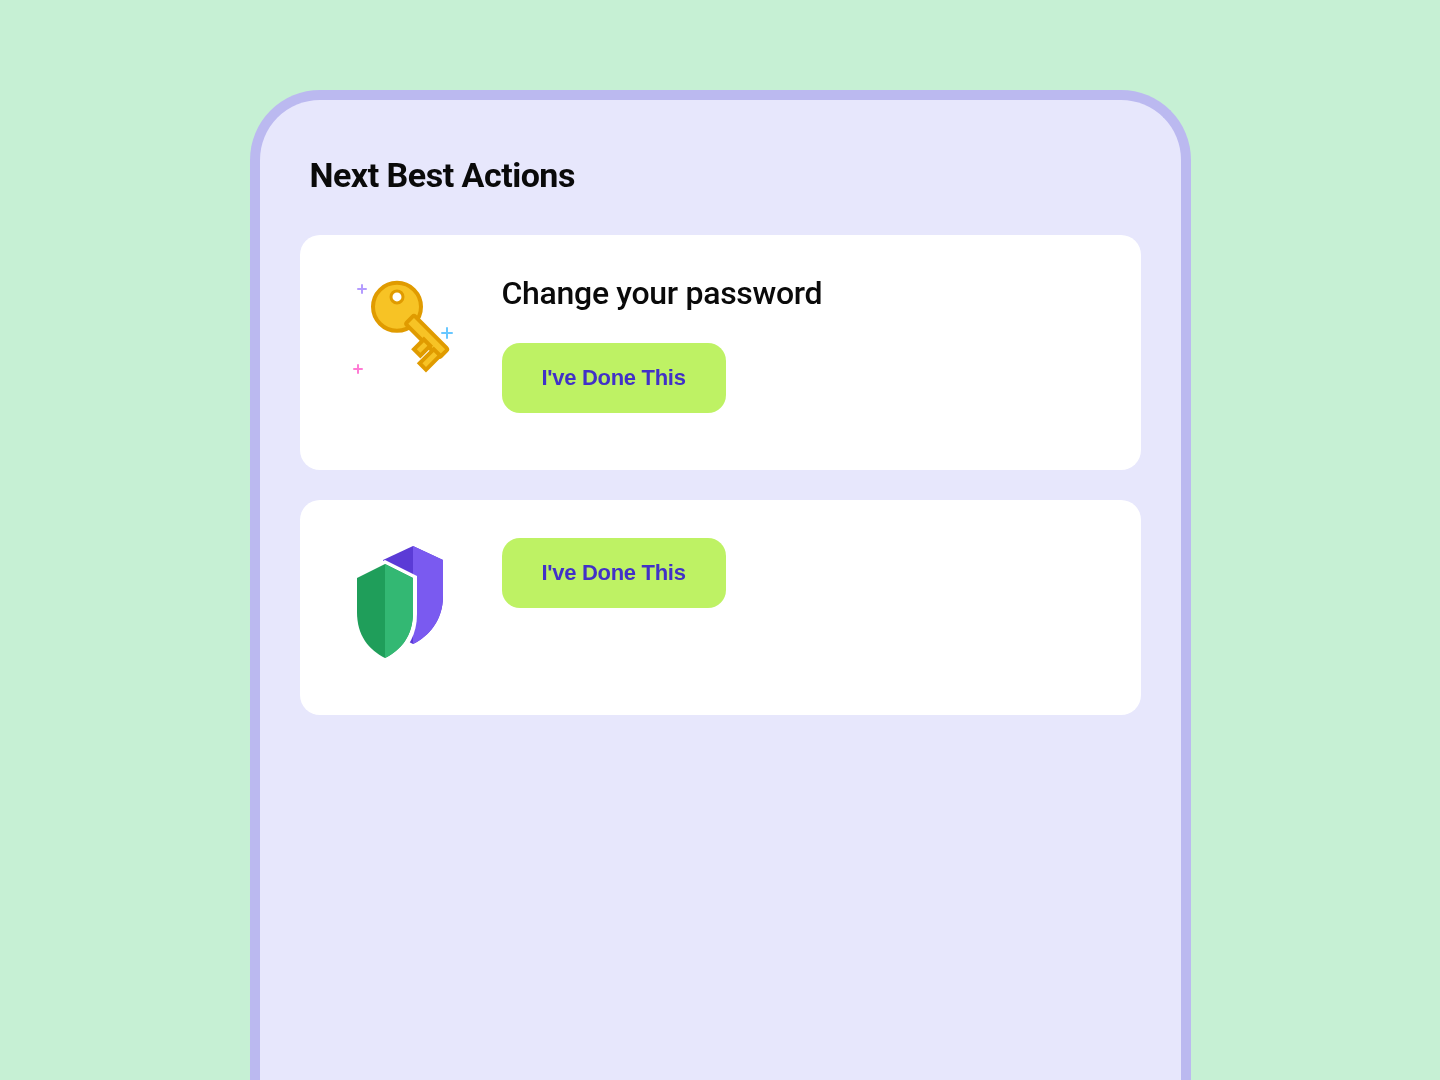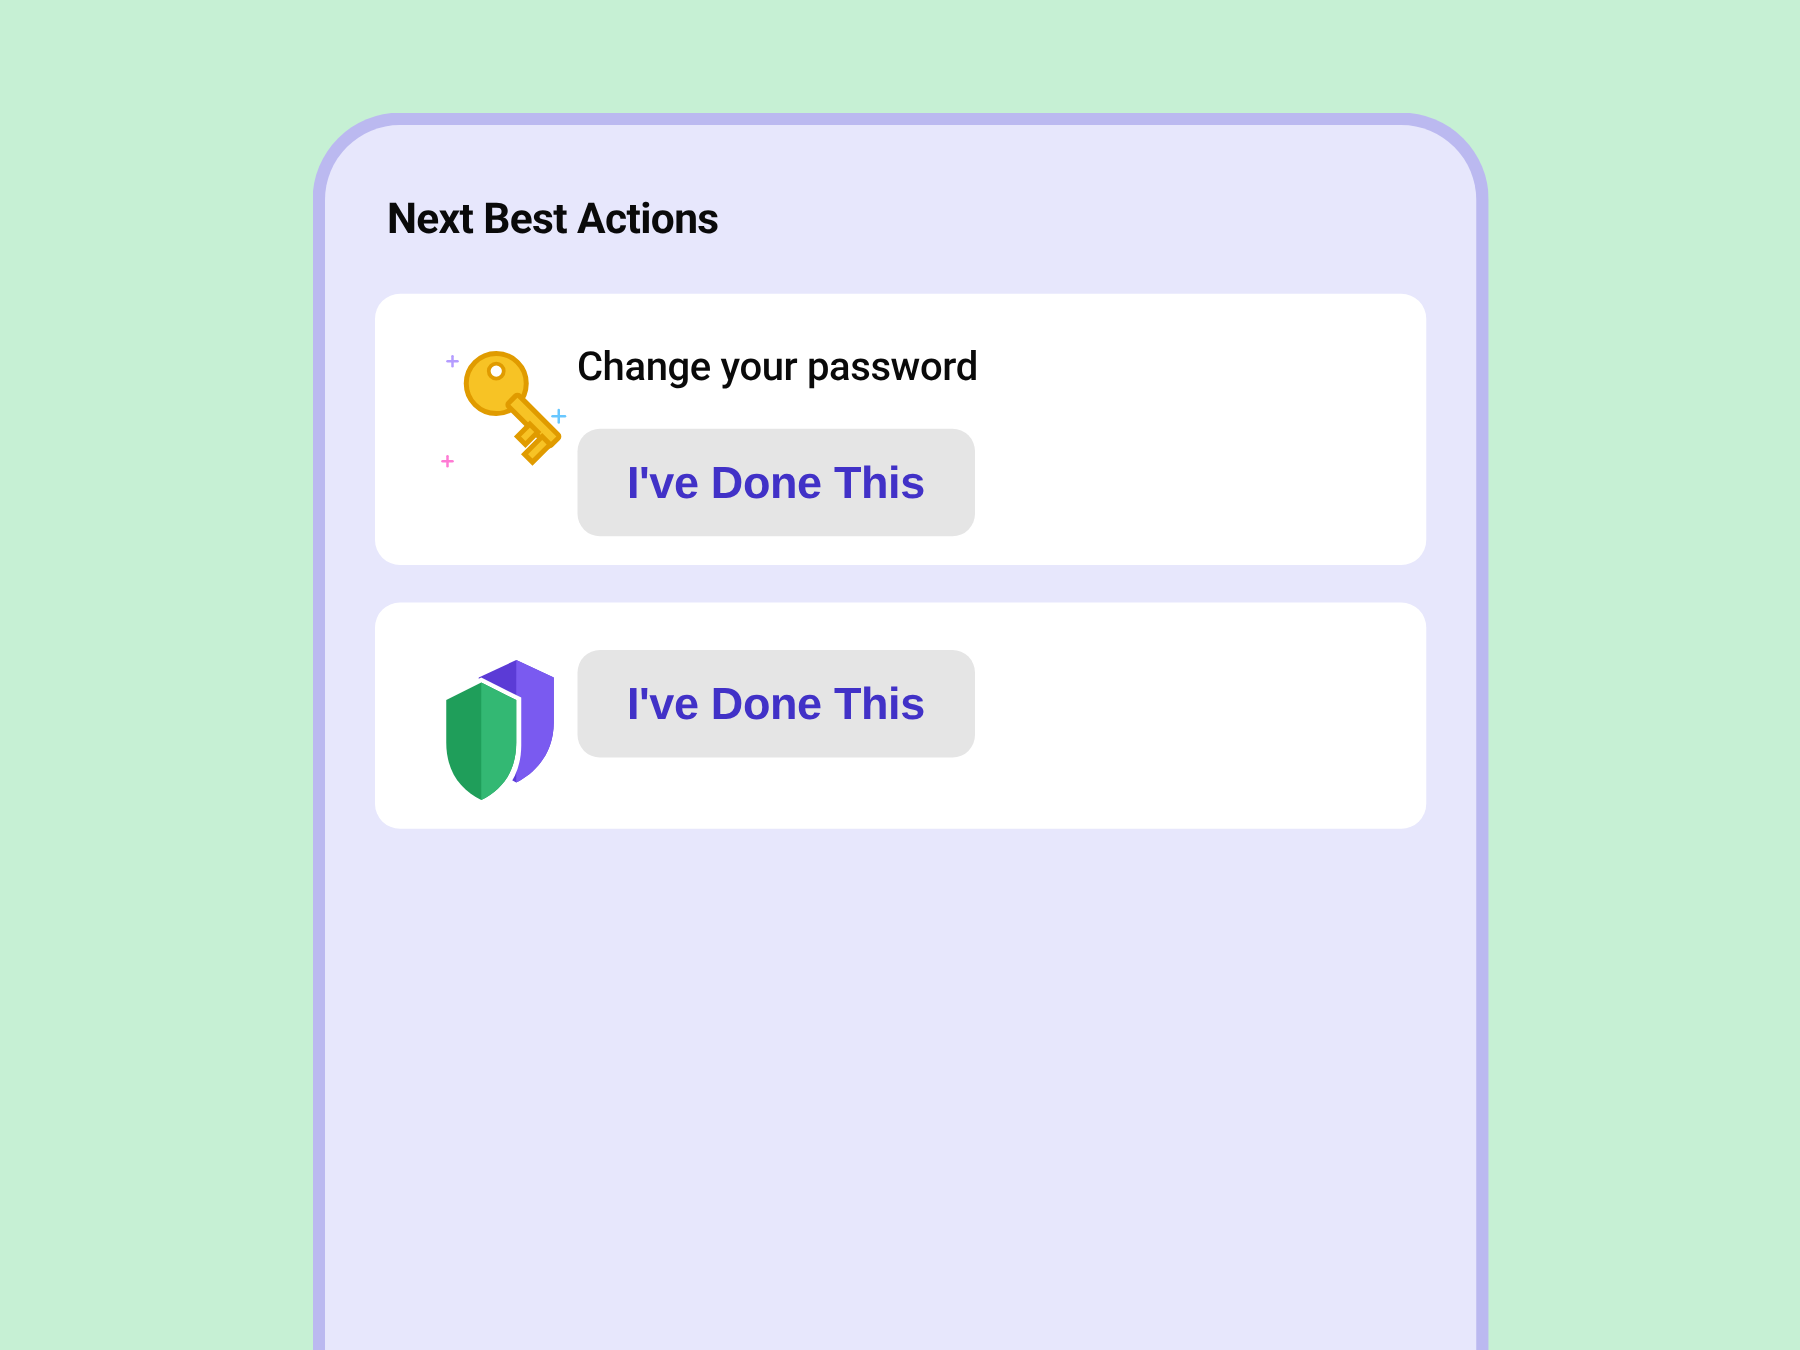--- a/index.html
+++ b/index.html
@@ -29,24 +29,25 @@
       font-size: 34px;
       font-weight: 700;
       color: #0a0a0a;
       margin-left: 10px;
       margin-bottom: 40px;
       letter-spacing: -0.5px;
     }
     .card {
       background: #ffffff;
       border-radius: 20px;
-      padding: 38px 42px 23px 42px;
+      padding: 38px 42px 57px 42px;
       margin-bottom: 30px;
       display: flex;
       align-items: flex-start;
+      gap: 40px;
     }
     .icon-slot {
       flex: 0 0 120px;
       height: 120px;
       display: flex;
       align-items: center;
       justify-content: center;
     }
     .card-body {
       flex: 1;
@@ -54,23 +55,23 @@
     .card-title {
       font-size: 32px;
       font-weight: 500;
       color: #0a0a0a;
       line-height: 1.3;
       margin-bottom: 28px;
       letter-spacing: -0.3px;
     }
     .done-btn {
       display: inline-block;
-      background: #e5e5e5;
+      background: #bef264;
       color: #4131c7;
-      font-size: 36px;
+      font-size: 22px;
       font-weight: 600;
       border: none;
       border-radius: 18px;
       padding: 22px 40px;
       cursor: pointer;
       letter-spacing: -0.3px;
     }
   </style>
 </head>
 <body>

